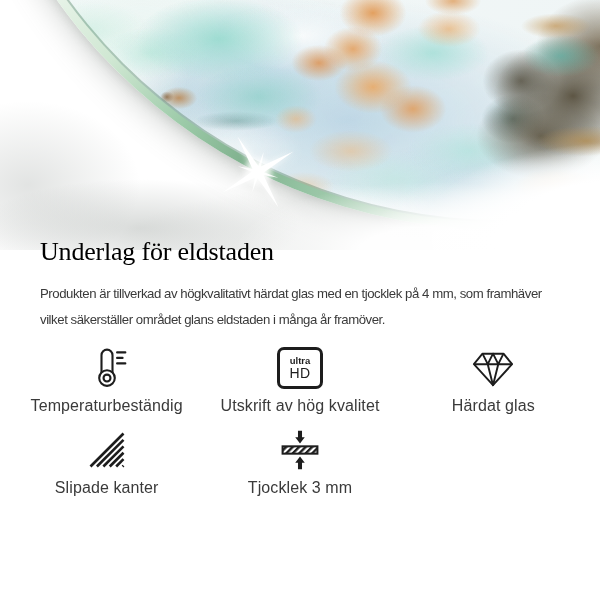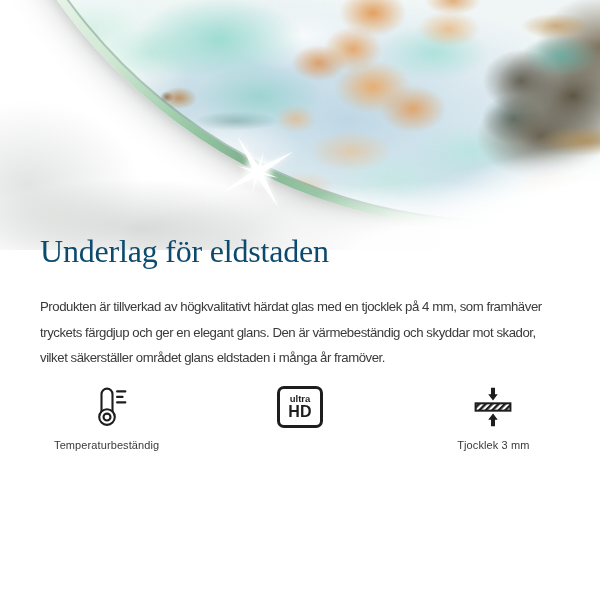--- a/index.html
+++ b/index.html
@@ -69,35 +69,35 @@
     background:
       radial-gradient(300px 120px at 585px 240px, #fff 30%, rgba(255,255,255,0) 72%),
       radial-gradient(280px 100px at 430px 252px, rgba(255,255,255,.96) 25%, rgba(255,255,255,0) 70%),
       radial-gradient(260px 110px at 620px 225px, #fff 40%, rgba(255,255,255,0) 75%);}
   .sparkle{position:absolute;left:213px;top:127px;width:90px;height:90px;
     filter:drop-shadow(0 0 3px rgba(255,255,255,.95));}
 
   
   .content{position:relative;z-index:1;padding-top:233px;}
   .heading{margin:0 0 0 40px;font-family:"Liberation Serif","DejaVu Serif",serif;
-    font-weight:400;font-size:32px;line-height:37px;color:#0c4a6e;letter-spacing:-.2px;}
+    font-weight:400;font-size:26px;line-height:37px;color:#000000;letter-spacing:-.2px;}
   .heading span{display:block;white-space:nowrap;}
-  .lead{margin:24px 0 0 40px;font-size:13.2px;line-height:25.5px;color:#3a3a3a;letter-spacing:-.45px;}
+  .lead{margin:11px 0 0 40px;font-size:13.2px;line-height:25.5px;color:#3a3a3a;letter-spacing:-.45px;}
   .lead span{display:block;white-space:nowrap;}
 
   
   .features{margin:13px 10px 0;display:grid;grid-template-columns:repeat(3,1fr);row-gap:14px;}
   .feature{display:flex;flex-direction:column;align-items:center;}
   .icon-box{height:46px;display:flex;align-items:center;justify-content:center;}
-  .flabel{margin-top:8px;font-size:11px;line-height:14px;color:#3a3a3a;letter-spacing:.1px;}
+  .flabel{margin-top:8px;font-size:16px;line-height:14px;color:#3a3a3a;letter-spacing:.1px;}
   .icon-box svg{display:block;}
   .uhd{width:40px;height:36px;border:3px solid #1d1d1d;border-radius:7px;
     display:flex;flex-direction:column;align-items:center;justify-content:center;color:#1d1d1d;}
   .uhd .u{font-size:9.5px;font-weight:600;line-height:10px;}
-  .uhd .h{font-size:16px;font-weight:700;line-height:15px;letter-spacing:.3px;}
+  .uhd .h{font-size:14px;font-weight:400;line-height:15px;letter-spacing:.3px;}
 </style>
 </head>
 <body>
 
 <div class="page">
 
   <div class="hero">
     <div class="floor-shadow"></div>
     <div class="glass-disc">
       <div class="marble">
@@ -125,21 +125,20 @@
       </svg>
     </div>
   </div>
 
   <div class="content">
     <h1 class="heading">
       <span>Underlag för eldstaden</span>
     </h1>
     <p class="lead">
       <span>Produkten är tillverkad av högkvalitativt härdat glas med en tjocklek på 4 mm, som framhäver</span>
-      <span>tryckets färgdjup och ger en elegant glans. Den är värmebeständig och skyddar mot skador,</span>
       <span>vilket säkerställer området glans eldstaden i många år framöver.</span>
     </p>
 
     <div class="features">
 
       <div class="feature">
         <div class="icon-box">
           <svg width="44" height="44" viewBox="0 0 48 48" fill="none" stroke="#1d1d1d" stroke-width="2.3" stroke-linecap="round" stroke-linejoin="round">
             <path d="M18 30 V10 a6 6 0 0 1 12 0 v20"></path>
             <circle cx="24" cy="35" r="8.5" fill="#ffffff"></circle>
@@ -150,24 +149,47 @@
         <div class="flabel">Temperaturbeständig</div>
       </div>
 
       <div class="feature">
         <div class="icon-box">
           <div class="uhd">
             <span class="u">ultra</span>
             <span class="h">HD</span>
           </div>
         </div>
-      </div>
-
-
-
+        <div class="flabel">Utskrift av hög kvalitet</div>
+      </div>
+
+
+      <div class="feature">
+        <div class="icon-box">
+          <svg width="46" height="42" viewBox="0 0 48 44" fill="none" stroke="#1d1d1d" stroke-width="2" stroke-linejoin="round">
+            <path d="M13 7 H35 L44 18 L24 40 L4 18 Z"></path>
+            <path d="M13 7 L18.5 18 L24 7 L29.5 18 L35 7 M4 18 H44 M18.5 18 L24 40 L29.5 18"></path>
+          </svg>
+        </div>
+        <div class="flabel">Härdat glas</div>
+      </div>
+
+      <div class="feature">
+        <div class="icon-box">
+          <svg width="44" height="44" viewBox="0 0 48 48" fill="none" stroke="#1d1d1d" stroke-width="2.8" stroke-linecap="butt">
+            <path d="M6 42 L42 6"></path>
+            <path d="M13 42 L42 13"></path>
+            <path d="M20 42 L42 20"></path>
+            <path d="M27 42 L42 27"></path>
+            <path d="M34 42 L42 34"></path>
+            <path d="M41 42 L42 41"></path>
+          </svg>
+        </div>
+        <div class="flabel">Slipade kanter</div>
+      </div>
 
       <div class="feature">
         <div class="icon-box">
           <svg width="44" height="46" viewBox="0 0 48 49" xmlns="http://www.w3.org/2000/svg">
             <defs>
               <pattern id="hatchP" width="5" height="5" patternUnits="userSpaceOnUse" patternTransform="rotate(45)">
                 <rect width="5" height="5" fill="#ffffff"></rect>
                 <rect width="2.6" height="5" fill="#1d1d1d"></rect>
               </pattern>
             </defs>

